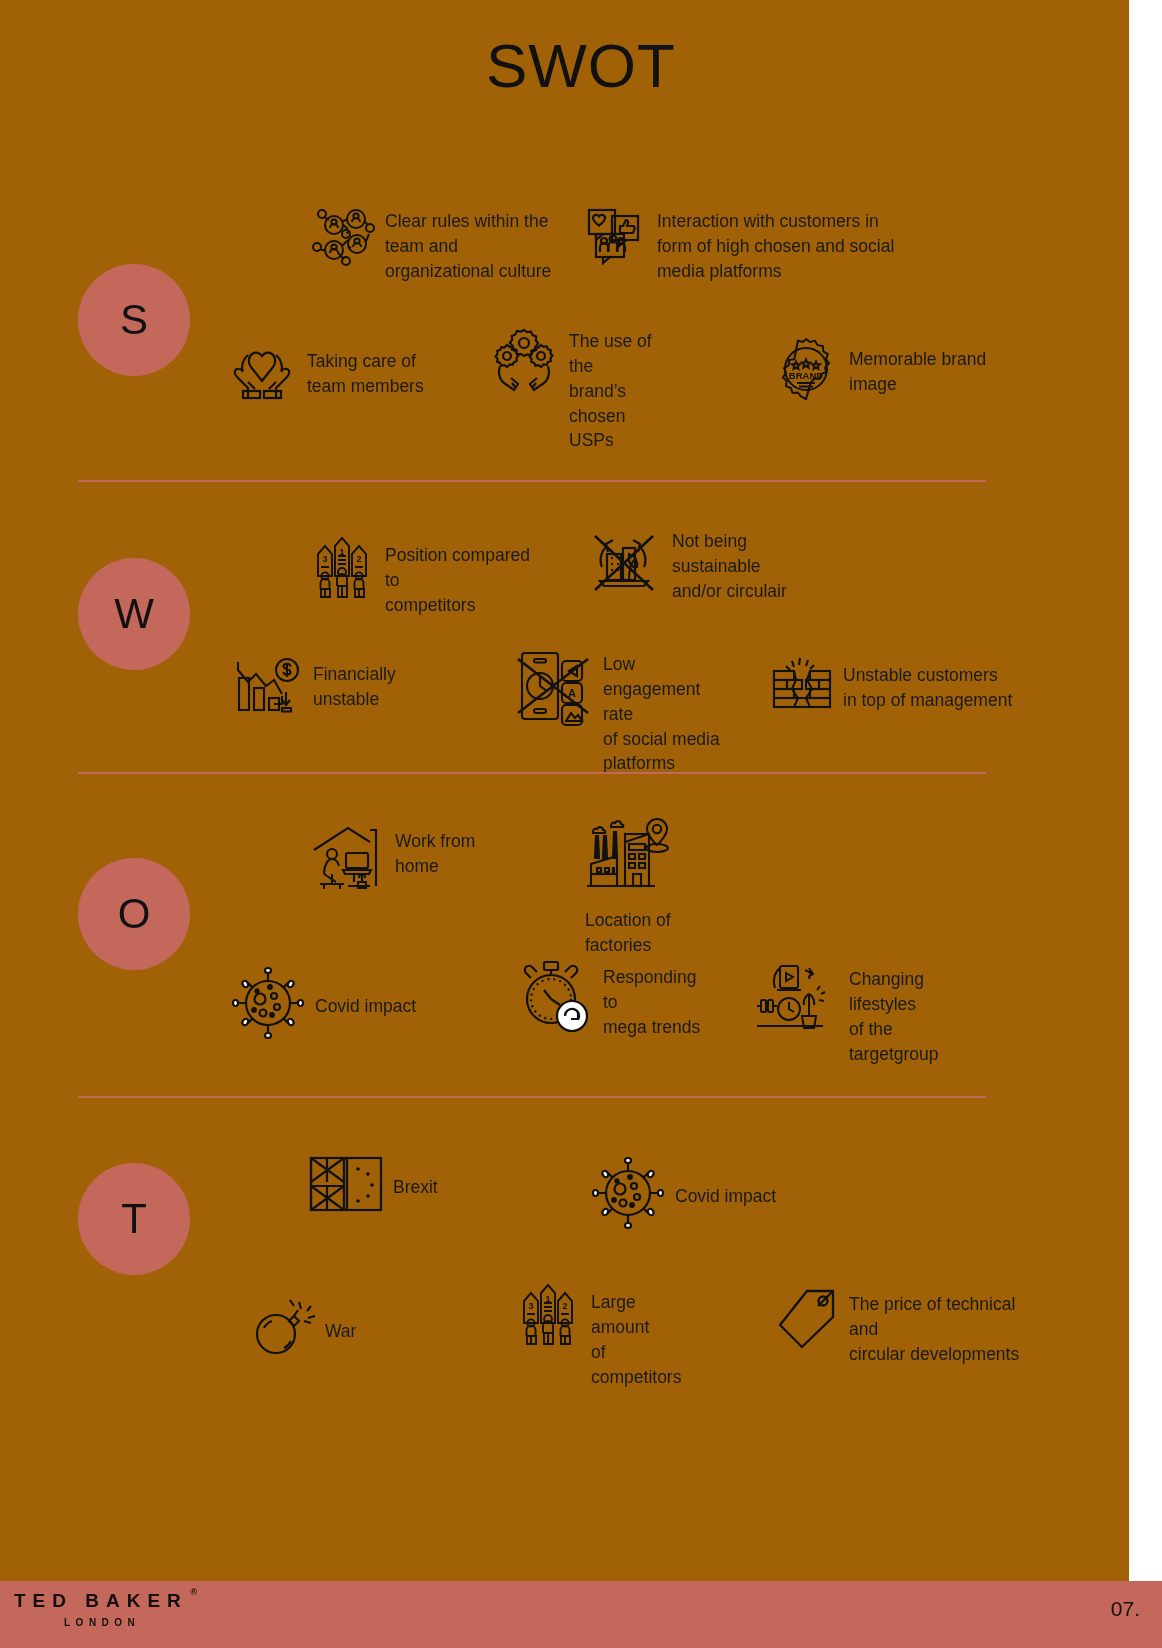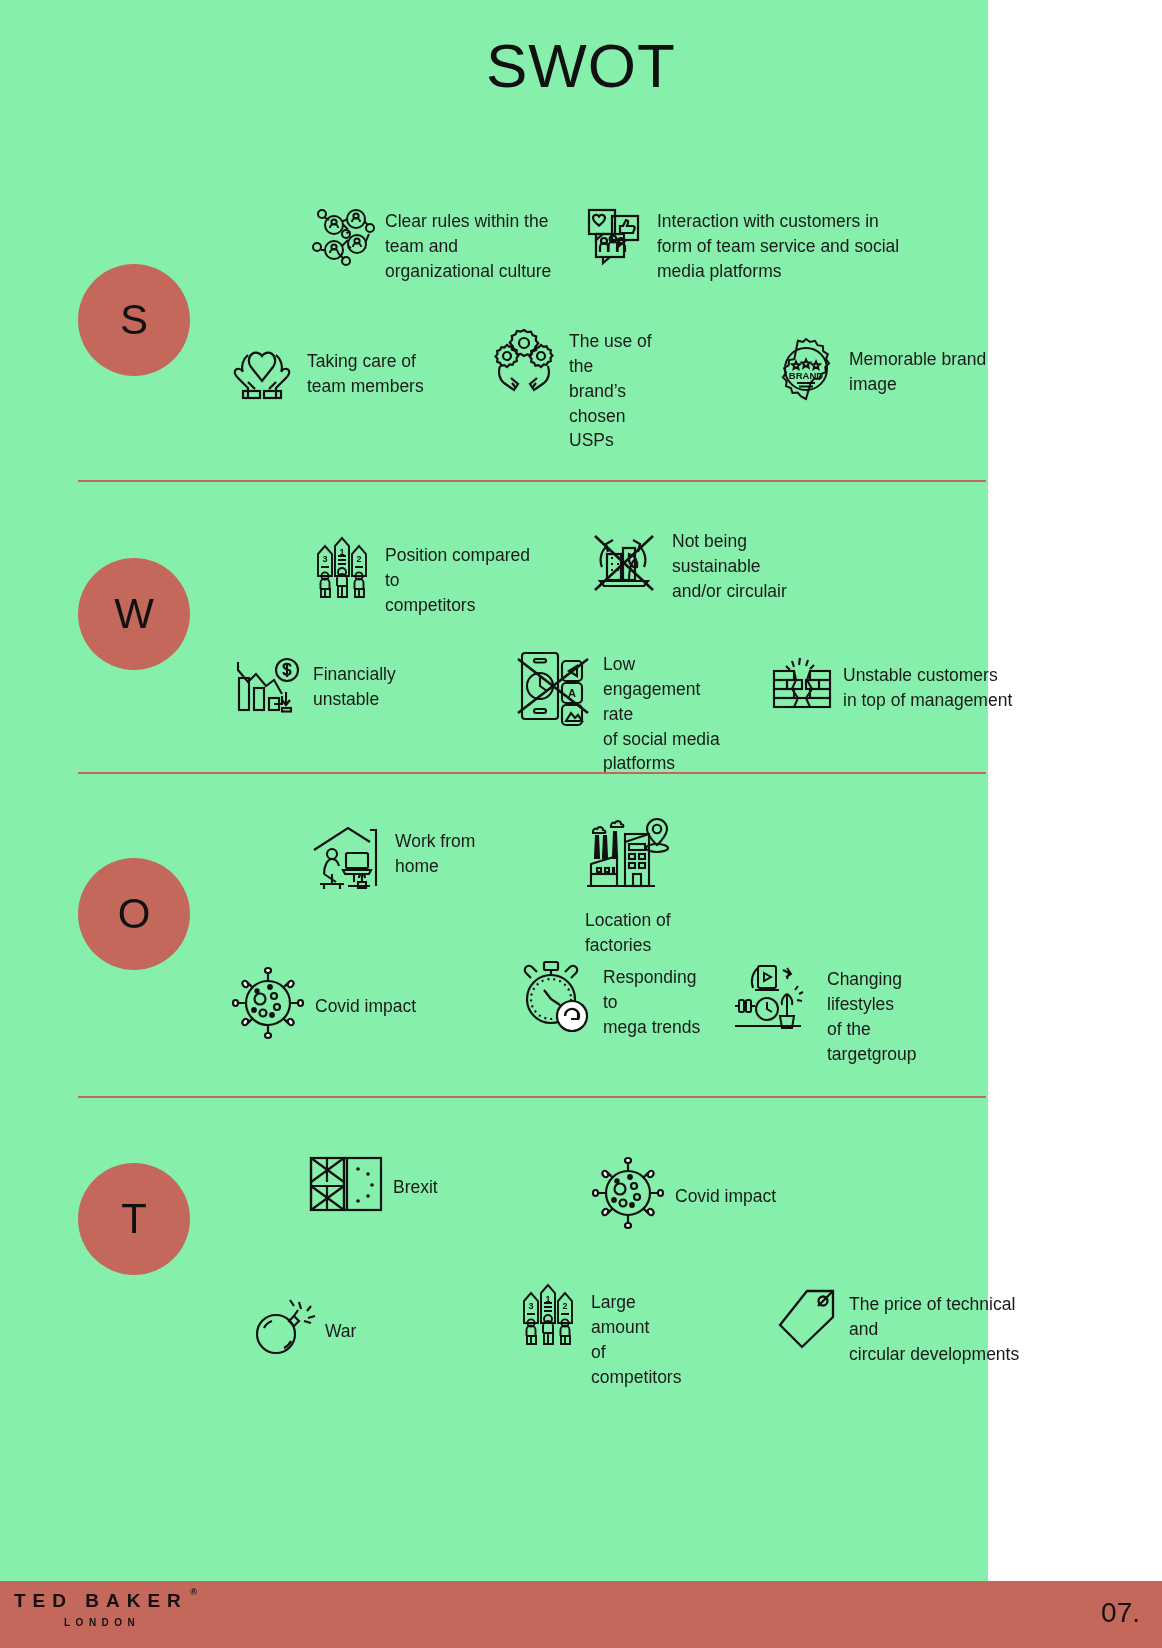--- a/index.html
+++ b/index.html
@@ -7,23 +7,23 @@
   html, body {
     width: 1162px;
     height: 1648px;
     background: #ffffff;
     font-family: "Liberation Sans", sans-serif;
     overflow: hidden;
   }
 
   .page {
     position: relative;
-    width: 988px;
+    width: 1129px;
     height: 1648px;
-    background: #86efac;
+    background: #a16207;
   }
 
   
   .page-title {
     position: absolute;
     top: 30px;
     left: 0;
     width: 1162px;
     text-align: center;
     font-size: 62px;
@@ -136,21 +136,21 @@
     font-size: 10px;
     letter-spacing: 5.5px;
     font-weight: 700;
     color: #14100f;
     font-family: "Liberation Sans", sans-serif;
   }
   .page-number {
     position: absolute;
     right: 22px;
     top: 16px;
-    font-size: 28px;
+    font-size: 21px;
     color: #14100f;
     font-family: "Liberation Sans", sans-serif;
   }
 
   svg { display: block; }
 </style>
 </head>
 <body>
 
 <div class="page">
@@ -204,21 +204,21 @@
           <path d="M21 55v6l7-6"></path>
           <circle cx="22" cy="39" r="3"></circle>
             <path d="M18 50v-5a4 4 0 018 0v5"></path>
           <circle cx="31" cy="37" r="3.4"></circle>
             <path d="M26.5 50v-6a4.5 4.5 0 019 0v6"></path>
           <circle cx="39" cy="39" r="3"></circle>
             <path d="M35 50v-5a4 4 0 018 0v5"></path>
         </svg>
       </span>
       <span class="label">Interaction with customers in
-form of team service and social
+form of high chosen and social
 media platforms</span>
     </div>
 
     <div class="item vcenter" style="left:226px; top:155px; width:220px;">
       <span class="icon">
         <svg width="72" height="72" viewBox="0 0 72 72" fill="none" stroke="#111" stroke-width="2.2">
           <path d="M25 32c-3-4-3-10 1-13 3.5-2.5 8-1 10 2 2-3 6.5-4.5 10-2 4 3 4 9 1 13L36 46z"></path>
           <path d="M22 20c-5 4-7 11-5.5 17"></path>
           <path d="M50 20c5 4 7 11 5.5 17"></path>
           <path d="M17 36c-3-3-7-3-8 0-1 2.5 1 5 3 7l10 10v9"></path>
@@ -480,21 +480,21 @@
           <path d="M35 41l-7-9M35 41l9 6"></path>
           <circle cx="56" cy="58" r="15" fill="#fff"></circle>
           <path d="M49 58a7 7 0 1113 3.5"></path>
           <path d="M62 54v7h-7"></path>
         </svg>
       </span>
       <span class="label">Responding to
 mega trends</span>
     </div>
 
-    <div class="item" style="left:731px; top:170px; width:230px;gap:20px;">
+    <div class="item" style="left:753px; top:170px; width:230px;gap:20px;">
       <span class="icon">
         <svg width="76" height="72" viewBox="0 0 76 72" fill="none" stroke="#111" stroke-width="2">
           <rect x="27" y="6" width="18" height="22" rx="2"></rect>
           <path d="M33 13l7 4-7 4z"></path>
           <path d="M24 30h24"></path>
           <path d="M22 28c-3-8 0-16 5-20"></path>
           <path d="M52 10l6 3-2 6M56 8l4 6-5 3"></path>
           <path d="M4 46h4M20 46h4"></path>
           <rect x="8" y="40" width="5" height="12" rx="1.5"></rect>
           <rect x="15" y="40" width="5" height="12" rx="1.5"></rect>

